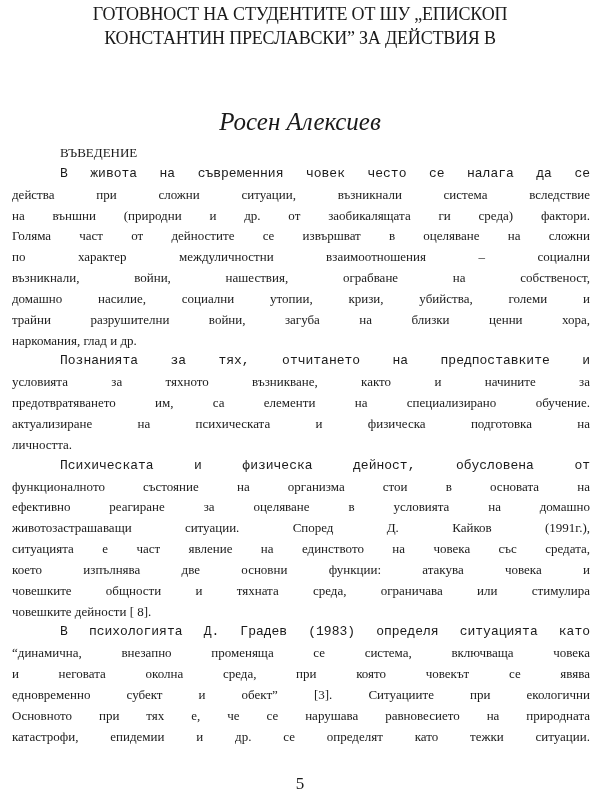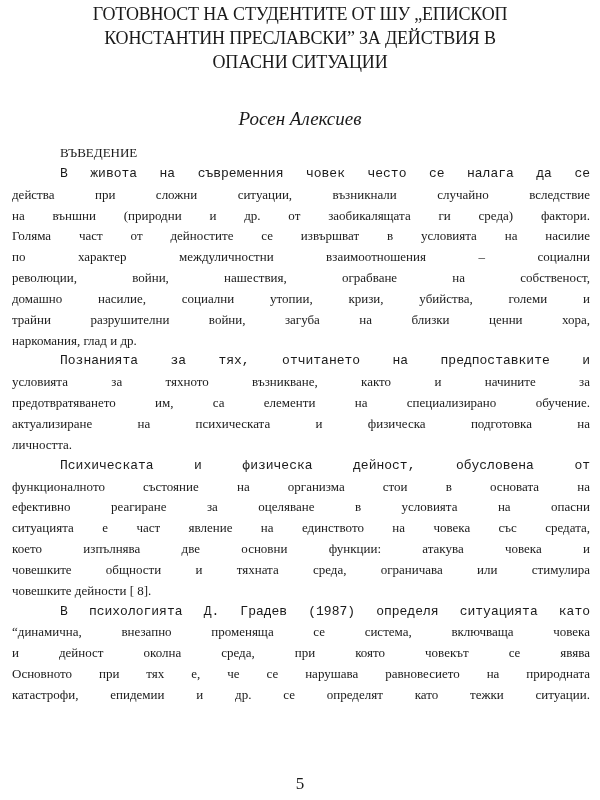--- a/index.html
+++ b/index.html
@@ -3,78 +3,79 @@
 <meta charset="utf-8">
 <style>
   html, body { margin:0; padding:0; background:#ffffff; }
   body { width:600px; height:800px; overflow:hidden; position:relative; color:#1a1a1a;
          font-family:"Liberation Serif", "DejaVu Serif", serif; }
   .page { position:absolute; left:0; top:0; width:600px; height:800px; }
   .title { position:absolute; left:10px; width:580px; top:2px; text-align:center;
            font-size:18px; line-height:24px; letter-spacing:-0.2px; }
   .title div { white-space:nowrap; }
   .author { position:absolute; left:0; width:600px; top:108px; text-align:center;
-            font-style:italic; font-size:19px; }
+            font-style:italic; font-size:25px; }
   .body { position:absolute; left:12px; width:578px; top:143px;
           font-size:13px; line-height:20.85px; }
   .line { display:block; height:20.85px; white-space:nowrap; text-align:justify;
           text-align-last:justify; }
   .line.last { text-align-last:left; }
   .line.indent { padding-left:48px;font-family:Liberation Mono, monospace; }
   .line.heading { padding-left:48px; text-align-last:left; }
   .pageno { position:absolute; left:0; width:600px; top:774px; text-align:center; font-size:17px; }
 </style>
 </head>
 <body>
 
 <div class="page">
   <div class="title">
     <div>ГОТОВНОСТ НА СТУДЕНТИТЕ ОТ ШУ „ЕПИСКОП</div>
     <div>КОНСТАНТИН ПРЕСЛАВСКИ” ЗА ДЕЙСТВИЯ В</div>
-    <div>ОПАСНИ  СИТУАЦИИ</div>
   </div>
 
   <div class="author">Росен Алексиев</div>
 
   <div class="body">
     <span class="line heading">ВЪВЕДЕНИЕ</span>
 
     <div>
       <span class="line indent">В живота на съвременния човек често се налага да се</span>
-      <span class="line">действа при сложни ситуации, възникнали случайно вследствие</span>
+      <span class="line">действа при сложни ситуации, възникнали система вследствие</span>
       <span class="line">на външни (природни и др. от заобикалящата ги среда) фактори.</span>
-      <span class="line">Голяма част от дейностите се извършват в условията на насилие</span>
+      <span class="line">Голяма част от дейностите се извършват в оцеляване на сложни</span>
       <span class="line">по характер междуличностни взаимоотношения – социални</span>
-      <span class="line">революции, войни, нашествия, ограбване на собственост,</span>
+      <span class="line">възникнали, войни, нашествия, ограбване на собственост,</span>
       <span class="line">домашно насилие, социални утопии, кризи, убийства, големи и</span>
       <span class="line">трайни разрушителни войни, загуба на близки ценни хора,</span>
       <span class="line last">наркомания, глад и др.</span>
     </div>
 
     <div>
       <span class="line indent">Познанията за тях, отчитането на предпоставките и</span>
       <span class="line">условията за тяхното възникване, както и начините за</span>
       <span class="line">предотвратяването им, са елементи на специализирано обучение.</span>
       <span class="line">актуализиране на психическата и физическа подготовка на</span>
       <span class="line last">личността.</span>
     </div>
 
     <div>
       <span class="line indent">Психическата и физическа дейност, обусловена от</span>
       <span class="line">функционалното състояние на организма стои в основата на</span>
-      <span class="line">ефективно реагиране за оцеляване в условията на опасни</span>
+      <span class="line">ефективно реагиране за оцеляване в условията на домашно</span>
+      <span class="line">животозастрашаващи ситуации. Според Д. Кайков (1991г.),</span>
       <span class="line">ситуацията е част явление на единството на човека със средата,</span>
       <span class="line">което изпълнява две основни функции: атакува човека и</span>
       <span class="line">човешките общности и тяхната среда, ограничава или стимулира</span>
       <span class="line last">човешките дейности [ 8].</span>
     </div>
 
     <div>
-      <span class="line indent">В психологията Д. Градев (1987) определя ситуацията като</span>
+      <span class="line indent">В психологията Д. Градев (1983) определя ситуацията като</span>
       <span class="line">“динамична, внезапно променяща се система, включваща човека</span>
-      <span class="line">и дейност околна среда, при която човекът се явява</span>
+      <span class="line">и неговата околна среда, при която човекът се явява</span>
+      <span class="line">едновременно субект и обект” [3]. Ситуациите при екологични</span>
       <span class="line">Основното при тях е, че се нарушава равновесието на природната</span>
       <span class="line">катастрофи, епидемии и др. се определят като тежки ситуации.</span>
     </div>
   </div>
 
   <div class="pageno">5</div>
 </div>
 
 </body></html>

